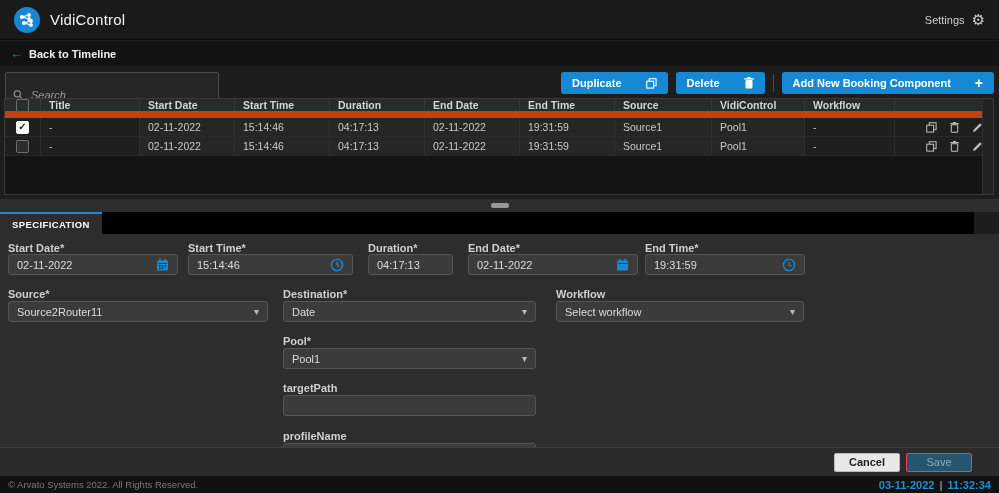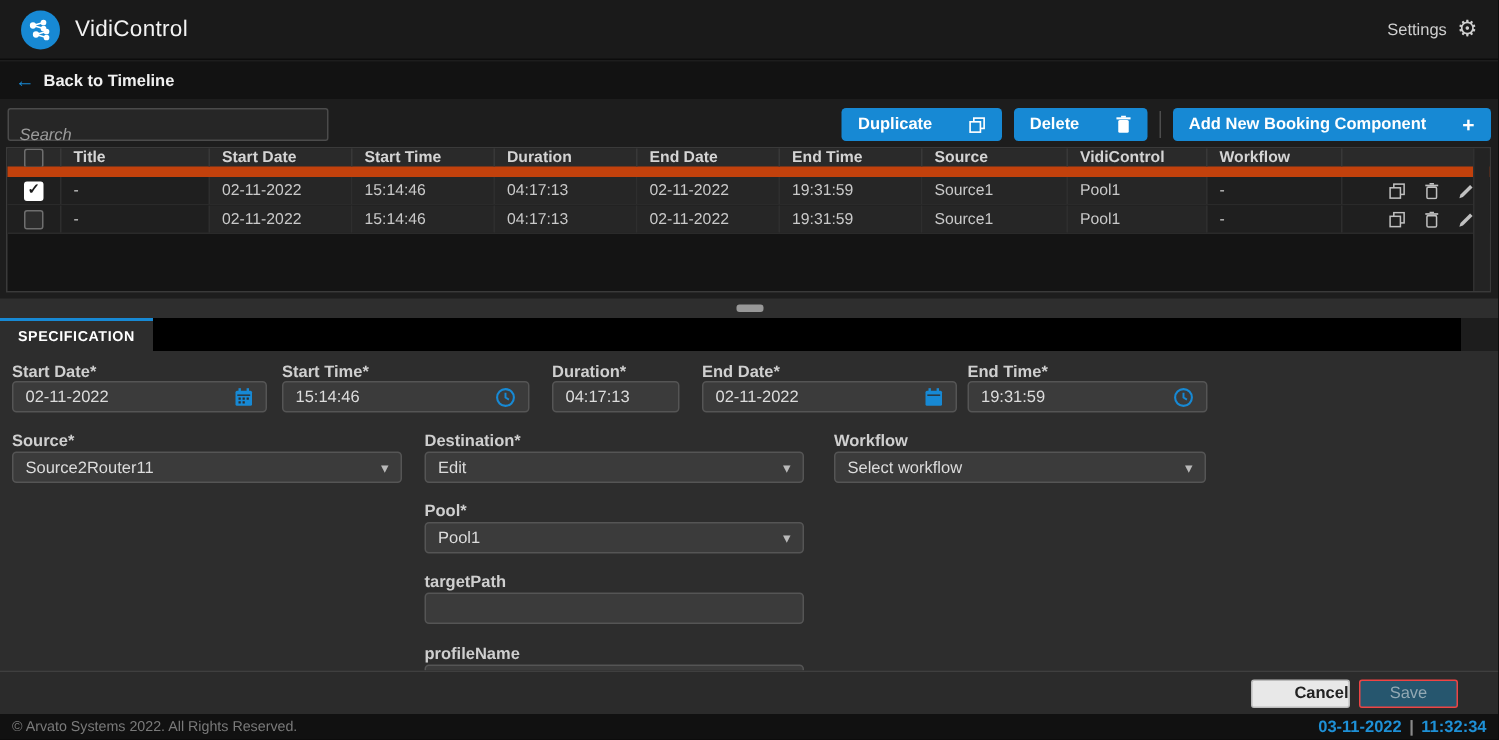--- a/index.html
+++ b/index.html
@@ -36,21 +36,21 @@
     position:absolute; left:0; right:0; text-align:center;
     color:#d8d8d8; font-weight:bold; font-size:14px; pointer-events:none;
   }
 
   
   .upper { position:absolute; top:66px; left:0; width:999px; height:133px; background:#1d1d1d; }
   .toolbar { position:absolute; top:6px; left:0; width:999px; height:24px; }
   .search-box {
     position:absolute; left:5px; top:0; width:214px; height:22px;
     background:#262626; border:1px solid #4b4b4b; border-radius:2px;
-    display:flex; align-items:flex-start; padding:4px 7px; gap:7px;flex-direction:column;
+    display:flex; align-items:flex-start; padding:16px 7px; gap:7px;
   }
   .search-box input {
     background:transparent; border:none; outline:none; color:#cfcfcf;
     font-style:italic; font-size:11px; width:100%;
     font-family:"Liberation Sans", sans-serif;
   }
   .search-box input::placeholder { color:#9b9b9b; }
   .btn-row { position:absolute; right:5px; top:0; display:flex; align-items:center; gap:8px; }
   .blue-btn {
     background:#1789d4; color:#fff; font-weight:bold; font-size:11px;
@@ -113,21 +113,20 @@
   
   .actionbar {
     position:absolute; top:447px; left:0; width:999px; height:29px;
     background:#2b2b2b; border-top:1px solid #3f3f3f;
     display:flex; align-items:center; justify-content:flex-end; gap:6px; padding-right:27px;
   }
   .btn-cancel {
     width:66px; height:19px; background:#e8e8e8; color:#222; font-weight:bold;
     border:1px solid #bbb; border-radius:2px; font-size:11px; cursor:pointer;
     font-family:"Liberation Sans", sans-serif;
-    text-align:right;
   }
   .btn-save {
     width:66px; height:19px; background:#26566e; color:#93a9b4; font-weight:normal;
     border:1px solid #ef4444; border-radius:2px; font-size:11px; cursor:default;
     font-family:"Liberation Sans", sans-serif;
   }
 
   
   .footer {
     position:absolute; top:476px; left:0; width:999px; height:17px; background:#111;
@@ -368,21 +367,21 @@
     </div>
 
     <div class="f-label" style="left:8px;top:54px;">Source*</div>
     <div class="f-field dropdown" style="left:8px;top:67px;width:260px;">
       <span>Source2Router11</span>
       <span class="caret">▾</span>
     </div>
 
     <div class="f-label" style="left:283px;top:54px;">Destination*</div>
     <div class="f-field dropdown" style="left:283px;top:67px;width:253px;">
-      <span>Edit</span>
+      <span>Date</span>
       <span class="caret">▾</span>
     </div>
 
     <div class="f-label" style="left:556px;top:54px;">Workflow</div>
     <div class="f-field dropdown" style="left:556px;top:67px;width:248px;">
       <span>Select workflow</span>
       <span class="caret">▾</span>
     </div>
 
     <div class="f-label" style="left:283px;top:101px;">Pool*</div>

